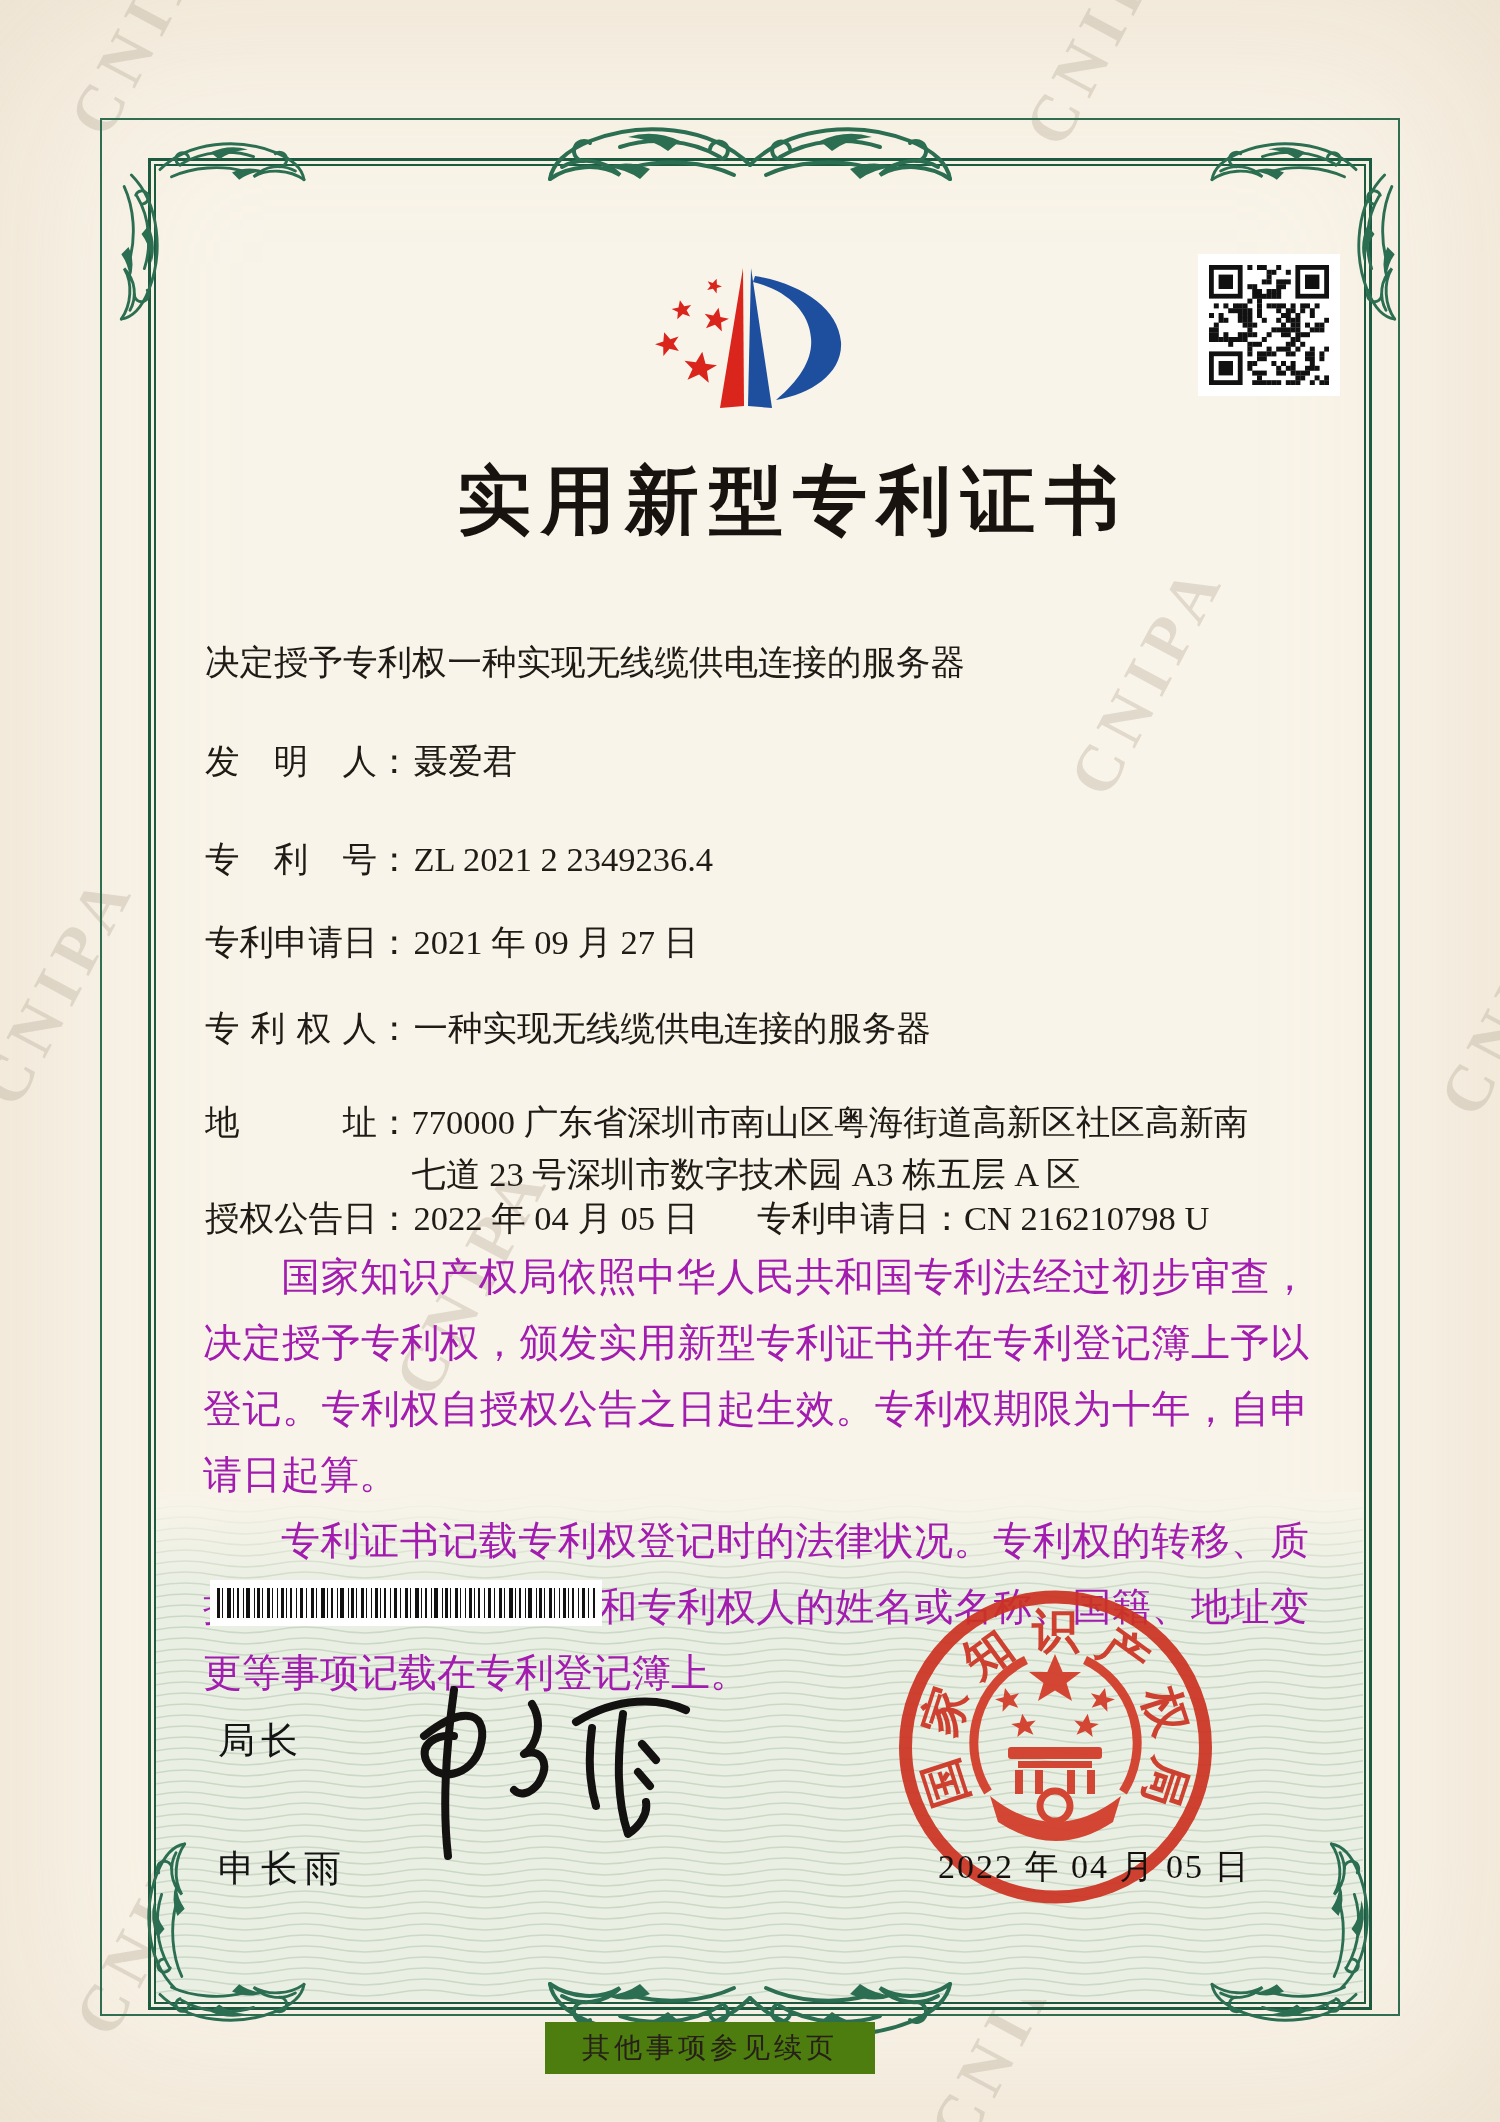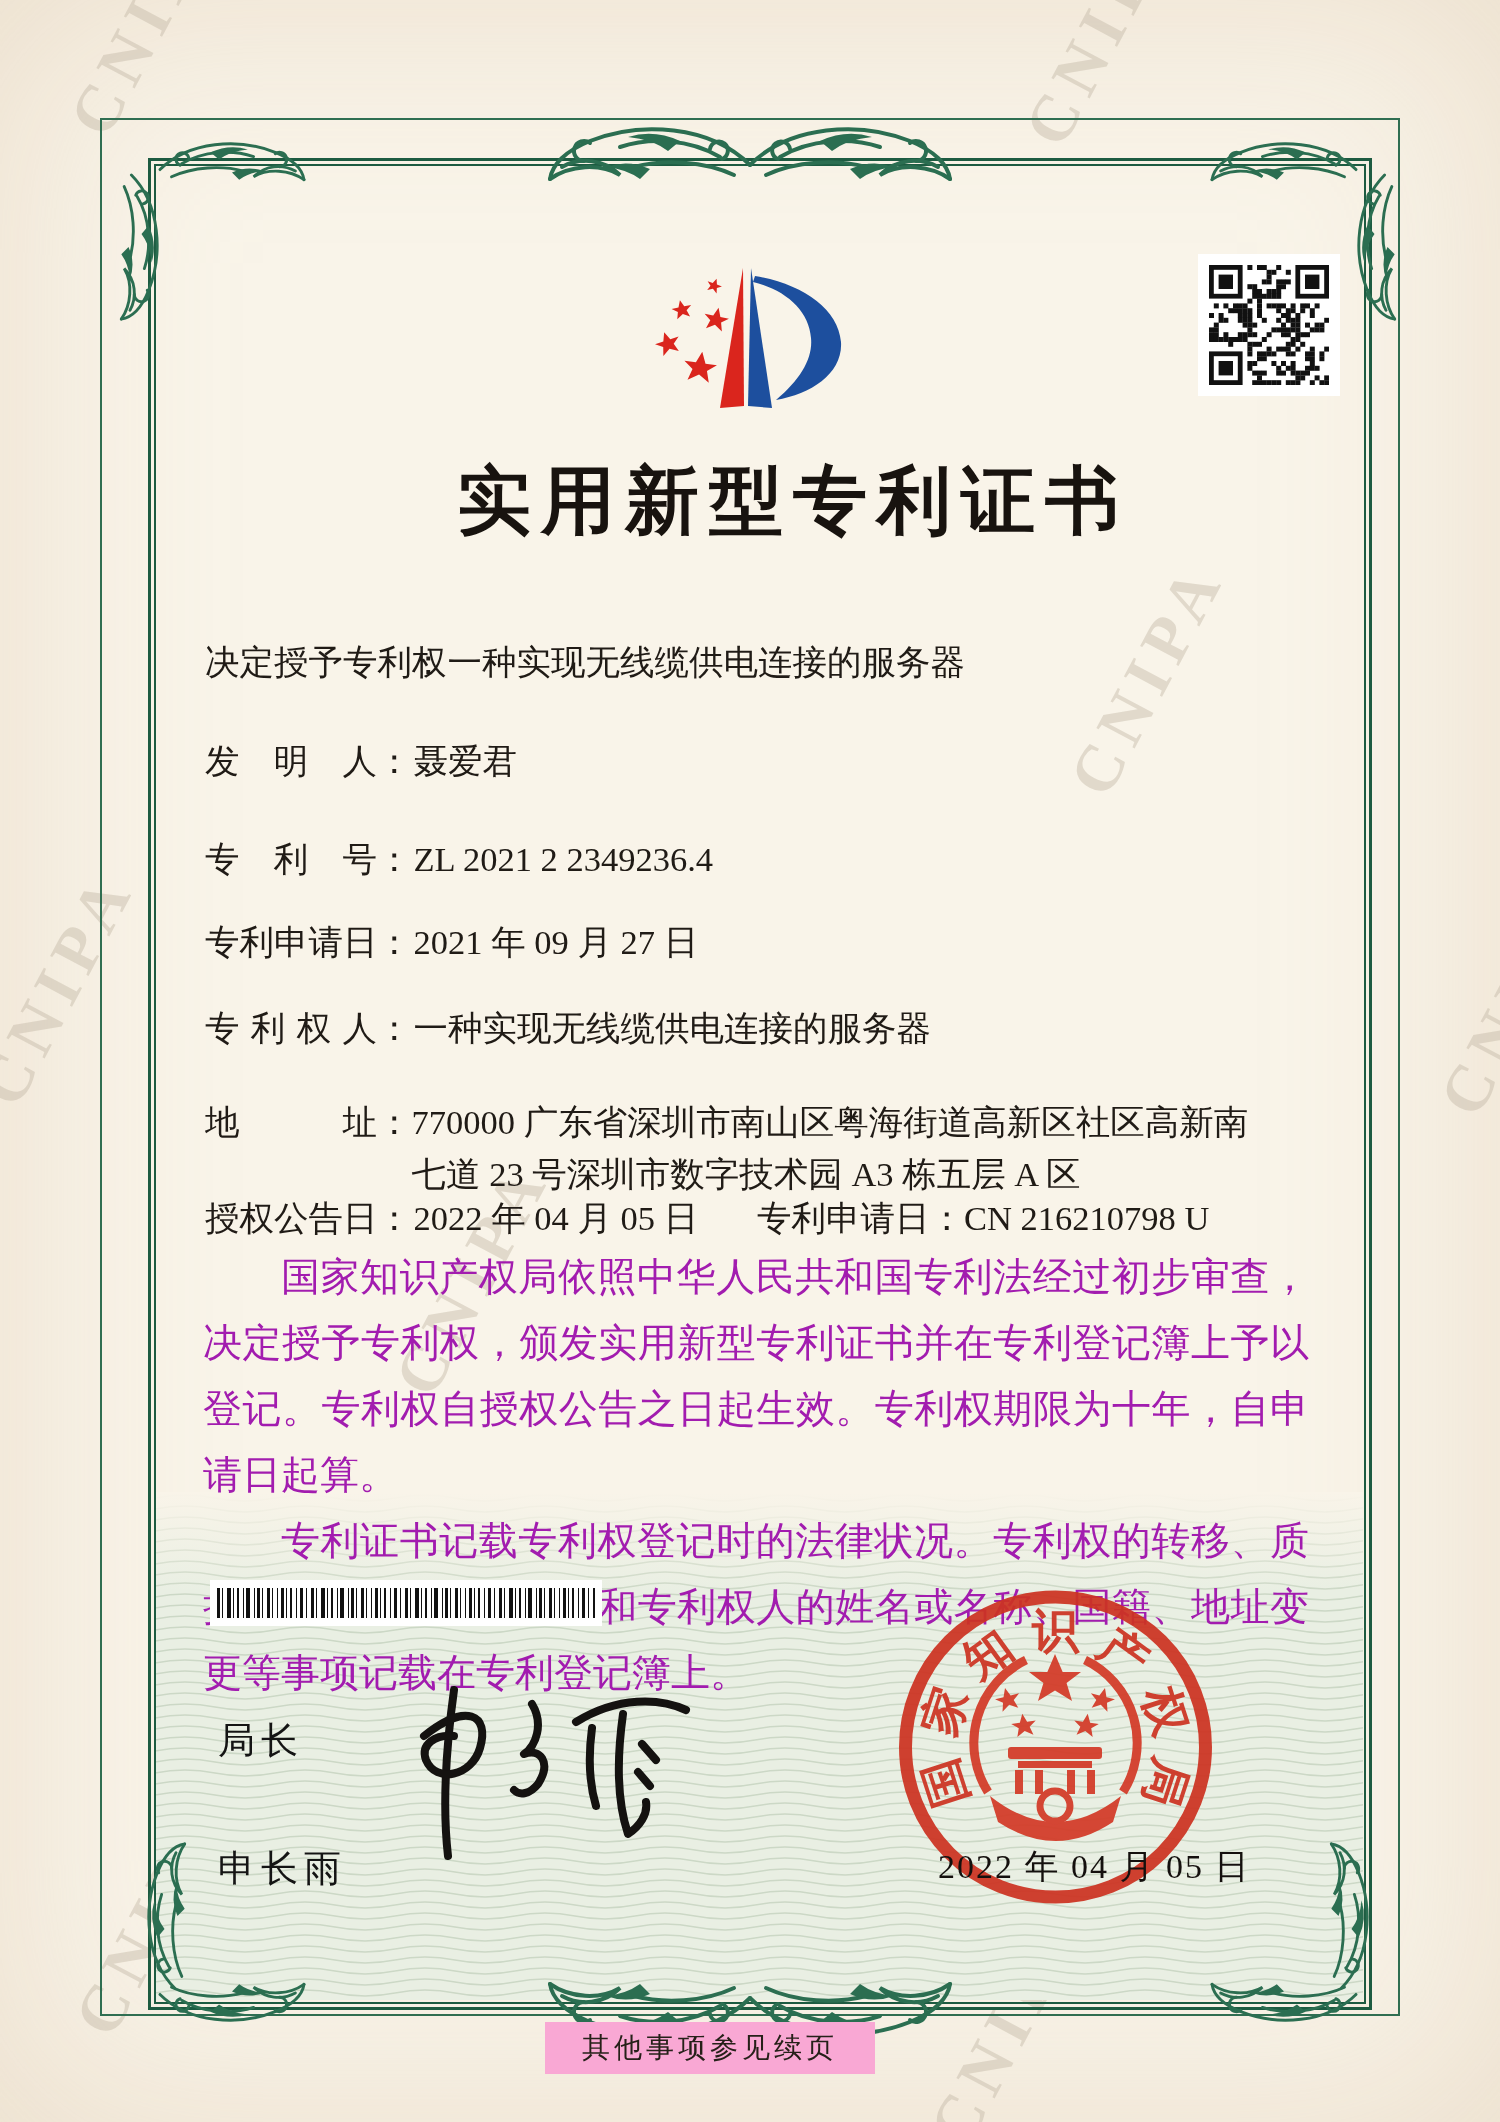--- a/index.html
+++ b/index.html
@@ -74,21 +74,21 @@
   
   .seal{position:absolute;left:888px;top:1584px;z-index:3;}
   .seal-ch{font-size:47px;font-weight:700;fill:#cd3322;text-anchor:middle;
       dominant-baseline:central;font-family:"Liberation Serif","DejaVu Serif",serif;}
   .seal-date{position:absolute;left:938px;top:1844px;z-index:4;font-size:34px;
       letter-spacing:2px;color:#14100e;white-space:nowrap;}
 
   
   .page-info{position:absolute;left:467px;top:1940px;width:500px;text-align:center;z-index:3;
       font-size:30px;color:#2a251f;letter-spacing:2px;}
-  .note-strip{position:absolute;left:545px;top:2022px;width:330px;height:52px;background:#f9a8d4;
+  .note-strip{position:absolute;left:545px;top:2022px;width:330px;height:52px;background:#4d7c0f;
       z-index:3;text-align:center;line-height:52px;font-size:28px;letter-spacing:4px;color:#262019;}
 
   .deco{position:absolute;left:0;top:0;z-index:2;pointer-events:none;}
 </style>
 </head>
 <body>
 
 <div id="page">
 
   <div class="wm" style="left:20px;top:-20px">CNIPA</div>

